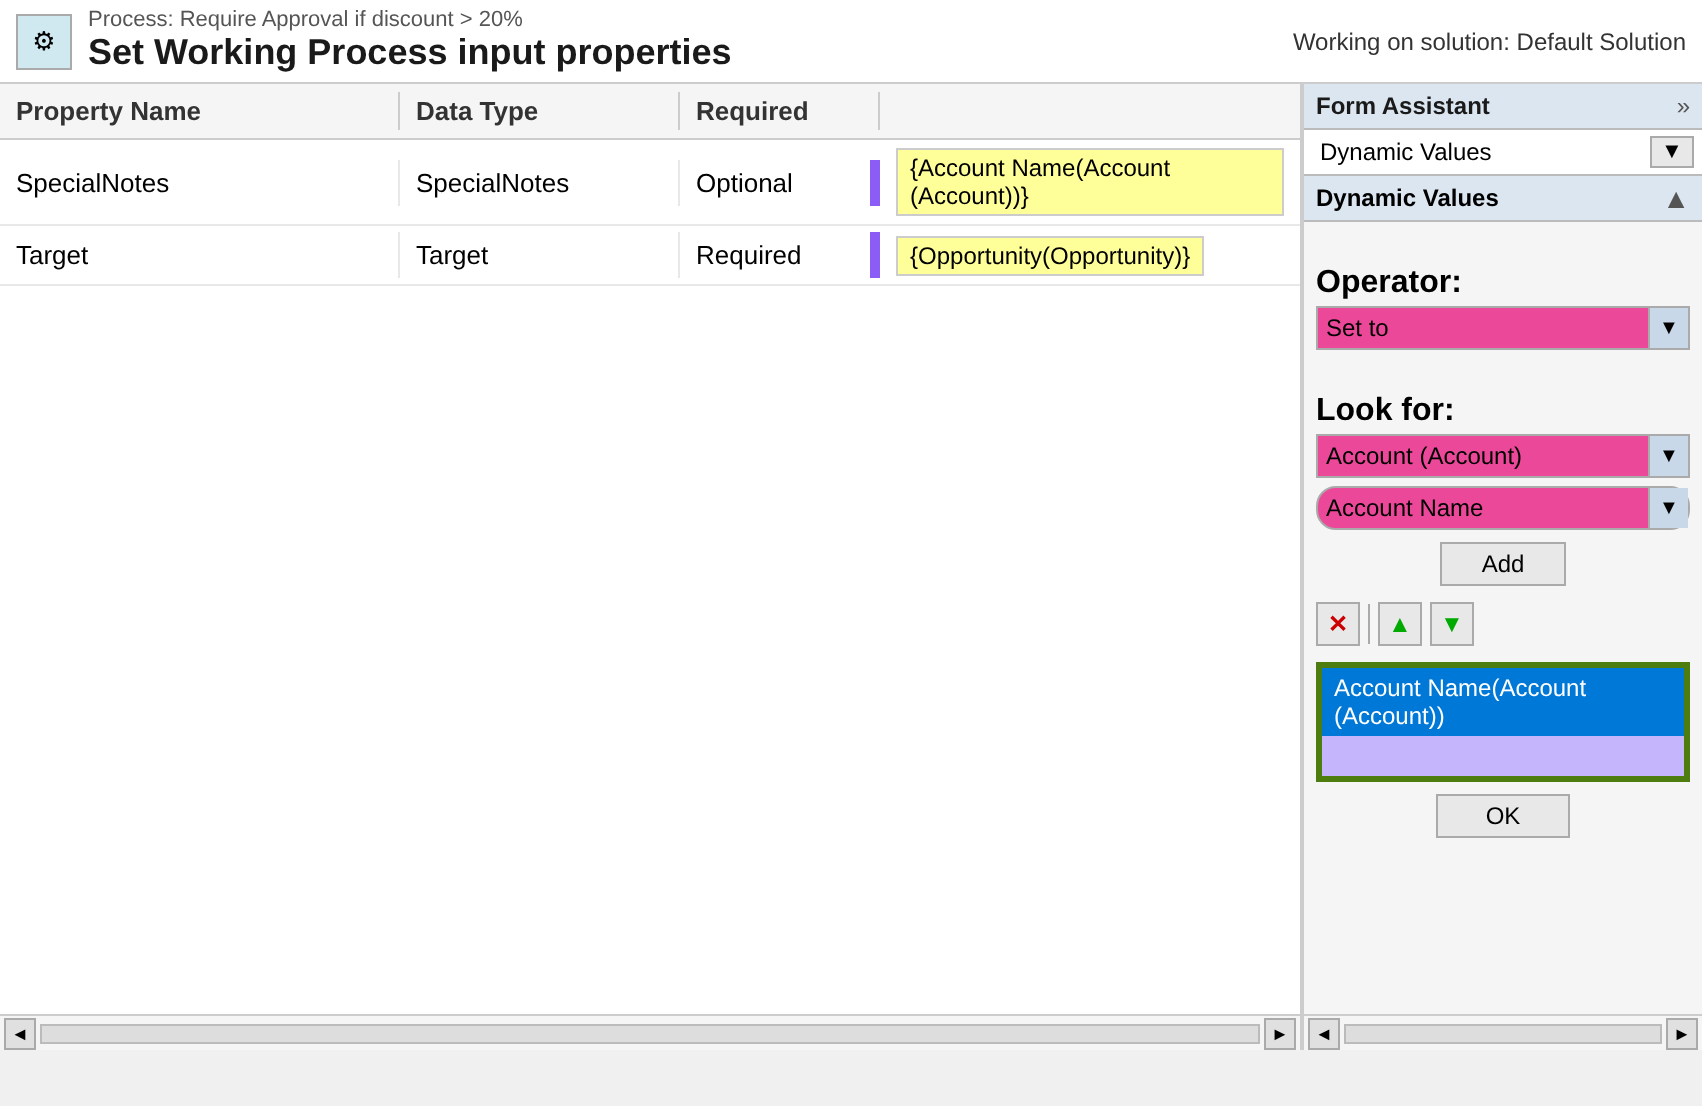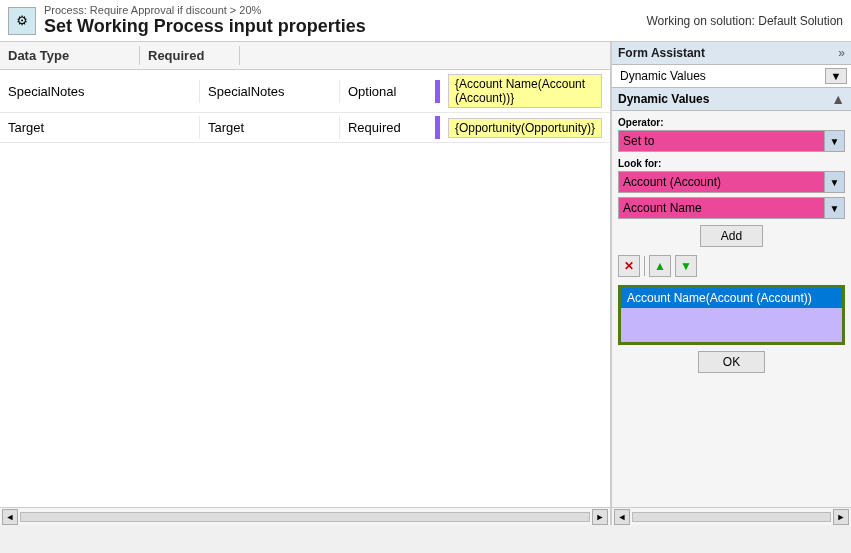--- a/index.html
+++ b/index.html
@@ -88,21 +88,21 @@
     }
     .scrollbar-track {
       flex: 1;
       height: 10px;
       background: #ddd;
       border: 1px solid #bbb;
     }
 
     
     .right-panel {
-      width: 240px;
+      width: 200px;
       background: #f5f5f5;
       border-left: 1px solid #ccc;
       display: flex;
       flex-direction: column;
       overflow: hidden;
     }
 
     .form-assistant-header {
       display: flex;
       align-items: center;
@@ -138,21 +138,21 @@
       justify-content: space-between;
       background: #dce6f0;
       border-bottom: 1px solid #bbb;
       padding: 3px 6px;
     }
     .dv-section-label { font-weight: bold; font-size: 12px; }
     .collapse-btn { font-size: 14px; cursor: pointer; color: #555; }
 
     .panel-body { padding: 6px; display: flex; flex-direction: column; gap: 6px; }
 
-    .field-label { font-size: 10px; font-weight: bold; margin-bottom: 2px; }
+    .field-label { font-size: 16px; font-weight: bold; margin-bottom: 2px; margin-top: 16px; }
     .dropdown-row { display: flex; align-items: center; border: 1px solid #aaa; background: #ec4899; }
     .dropdown-text { flex: 1; padding: 2px 4px; font-size: 12px; }
     .dropdown-arrow {
       width: 20px; height: 20px;
       background: #c8d8e8;
       border-left: 1px solid #aaa;
       display: flex; align-items: center; justify-content: center;
       font-size: 10px;
       cursor: pointer;
     }
@@ -243,20 +243,21 @@
     </div>
   </div>
   <div class="solution-text">Working on solution: Default Solution</div>
 </div>
 
 <div class="main-area">
 
   <div class="left-panel">
 
     <div class="table-header">
+      <div class="col-property">Property Name</div>
       <div class="col-datatype">Data Type</div>
       <div class="col-required">Required</div>
     </div>
 
     <div class="table-row">
       <div class="cell-property">SpecialNotes</div>
       <div class="cell-datatype">SpecialNotes</div>
       <div class="cell-required">Optional</div>
       <div class="cell-value">
         <span class="value-chip">{Account Name(Account (Account))}</span>
@@ -308,21 +309,21 @@
         </div>
       </div>
 
       <div>
         <div class="field-label">Look for:</div>
         <div class="dropdown-row">
           <span class="dropdown-text">Account (Account)</span>
           <div class="dropdown-arrow">▼</div>
         </div>
 
-        <div class="dropdown-row" style="margin-top:4px;">
+        <div class="dropdown-row" style="margin-top:4px;border-radius:10px;">
           <span class="dropdown-text">Account Name</span>
           <div class="dropdown-arrow">▼</div>
         </div>
       </div>
 
       <button class="add-btn">Add</button>
 
       <div class="icon-row">
         <div class="icon-btn x-btn">✕</div>
         <div class="divider-v"></div>

